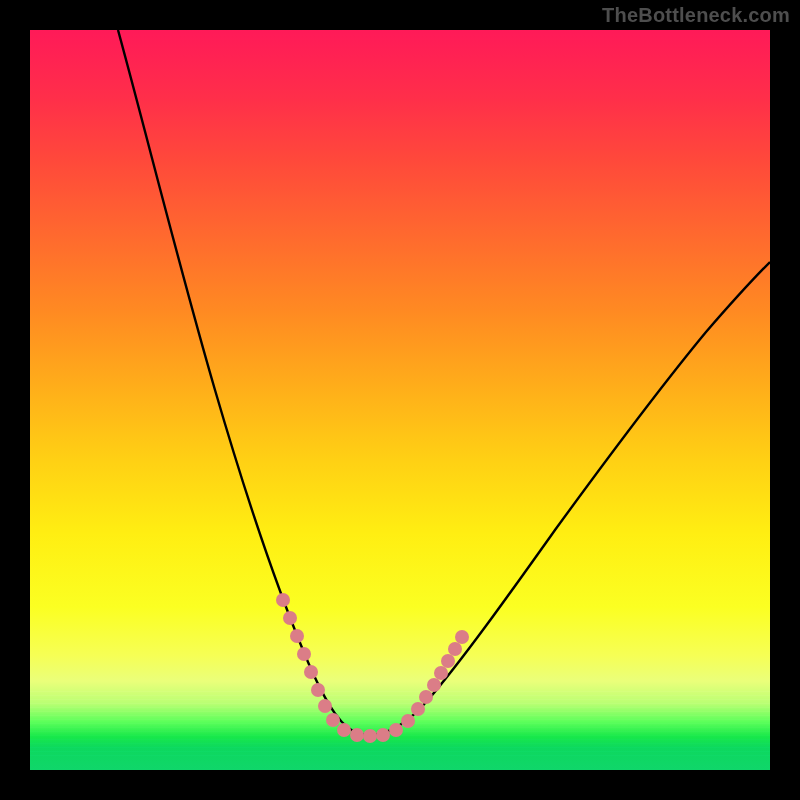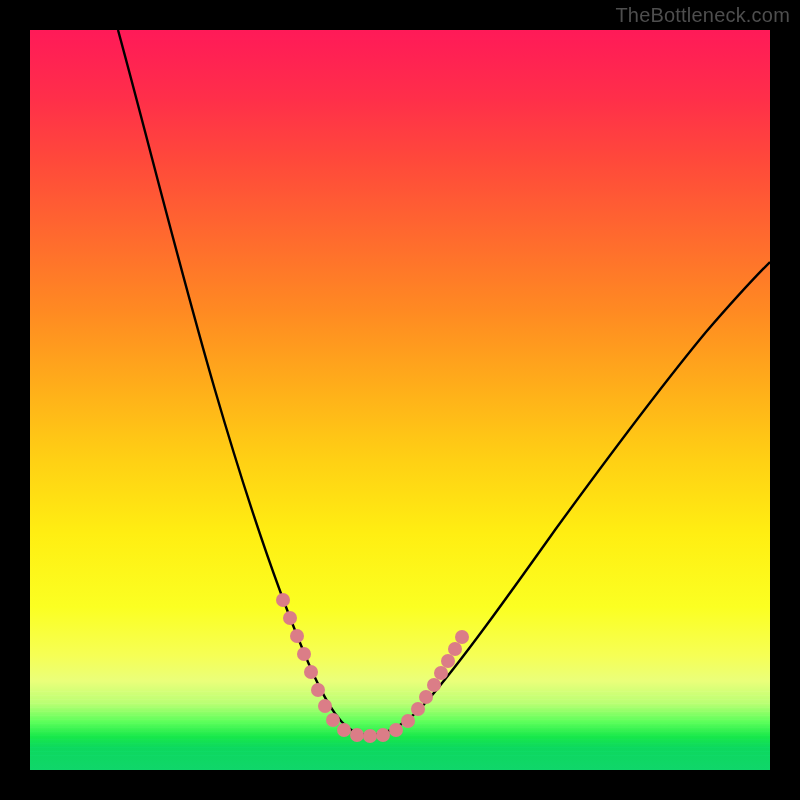--- a/index.html
+++ b/index.html
@@ -16,21 +16,21 @@
     width: 800px;
     height: 800px;
     background: #000000;
   }
   .watermark {
     position: absolute;
     top: 4px;
     right: 10px;
     color: #4e4e4e;
     font-size: 20px;
-    font-weight: 400;
+    font-weight: 700;
     letter-spacing: 0.2px;
     z-index: 5;
     margin-left: 18px;
   }
   .plot-area {
     position: absolute;
     left: 30px;
     top: 30px;
     width: 740px;
     height: 740px;

